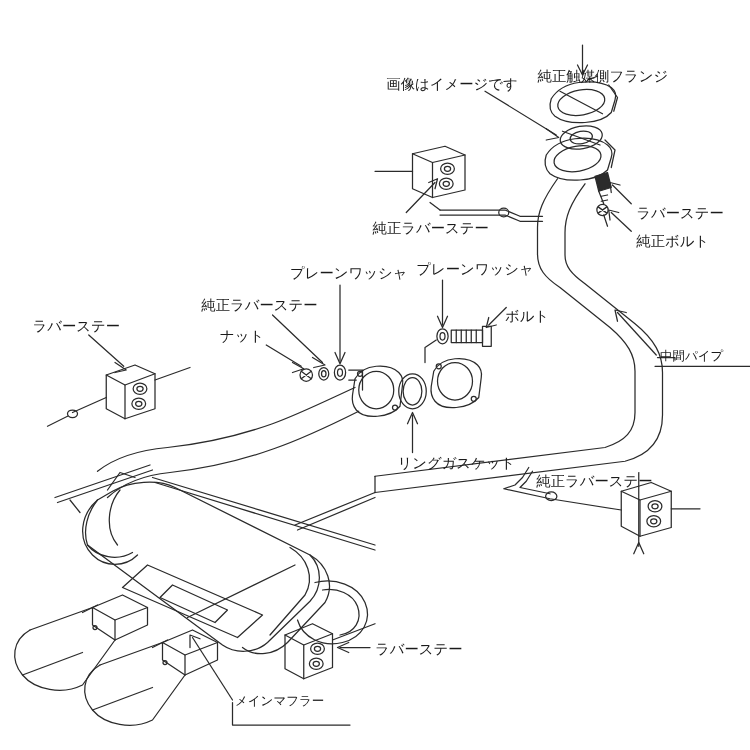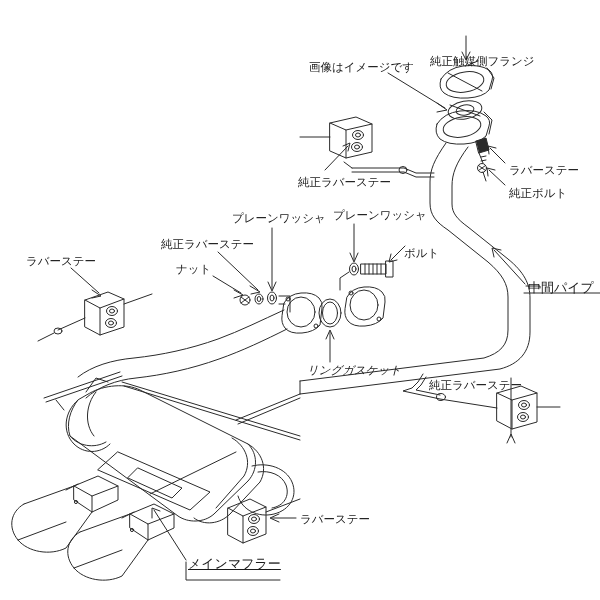--- a/index.html
+++ b/index.html
@@ -32,21 +32,21 @@
     color: #000000;
     white-space: nowrap;
   }
   .callout {
     position: absolute;
     font-size: 11.5px;
     color: #1a1a1a;
     white-space: nowrap;
     line-height: 1;
   }
-  .callout.lg { font-size: 13px; }
+  .callout.lg { font-size: 10px; }
 </style>
 </head>
 <body>
 
 <div id="page">
 
 
   <svg id="diagram-svg" viewBox="0 0 600 600">
     <g fill="none" stroke="#2b2b2b" stroke-width="1" stroke-linejoin="round" stroke-linecap="round">
 
@@ -339,19 +339,19 @@
   <div class="callout" style="left:309px; top:62px;">画像はイメージです</div>
   <div class="callout" style="left:509px; top:165px;">ラバーステー</div>
   <div class="callout" style="left:509px; top:188px;">純正ボルト</div>
   <div class="callout" style="left:298px; top:177px;">純正ラバーステー</div>
   <div class="callout lg" style="left:528px; top:281px;">中間パイプ</div>
   <div class="callout" style="left:232px; top:213px;">プレーンワッシャ</div>
   <div class="callout" style="left:161px; top:239px;">純正ラバーステー</div>
   <div class="callout" style="left:176px; top:264px;">ナット</div>
   <div class="callout" style="left:333px; top:210px;">プレーンワッシャ</div>
   <div class="callout" style="left:404px; top:248px;">ボルト</div>
-  <div class="callout" style="left:307px; top:365px;font-style:italic;">リングガスケット</div>
+  <div class="callout" style="left:318px; top:365px;">リングガスケット</div>
   <div class="callout" style="left:429px; top:380px;">純正ラバーステー</div>
   <div class="callout" style="left:26px;  top:256px;">ラバーステー</div>
   <div class="callout" style="left:300px; top:514px;">ラバーステー</div>
-  <div class="callout lg" style="left:188px; top:557px;text-decoration:underline;">メインマフラー</div>
+  <div class="callout lg" style="left:188px; top:557px;">メインマフラー</div>
 
 </div>
 
 </body></html>

